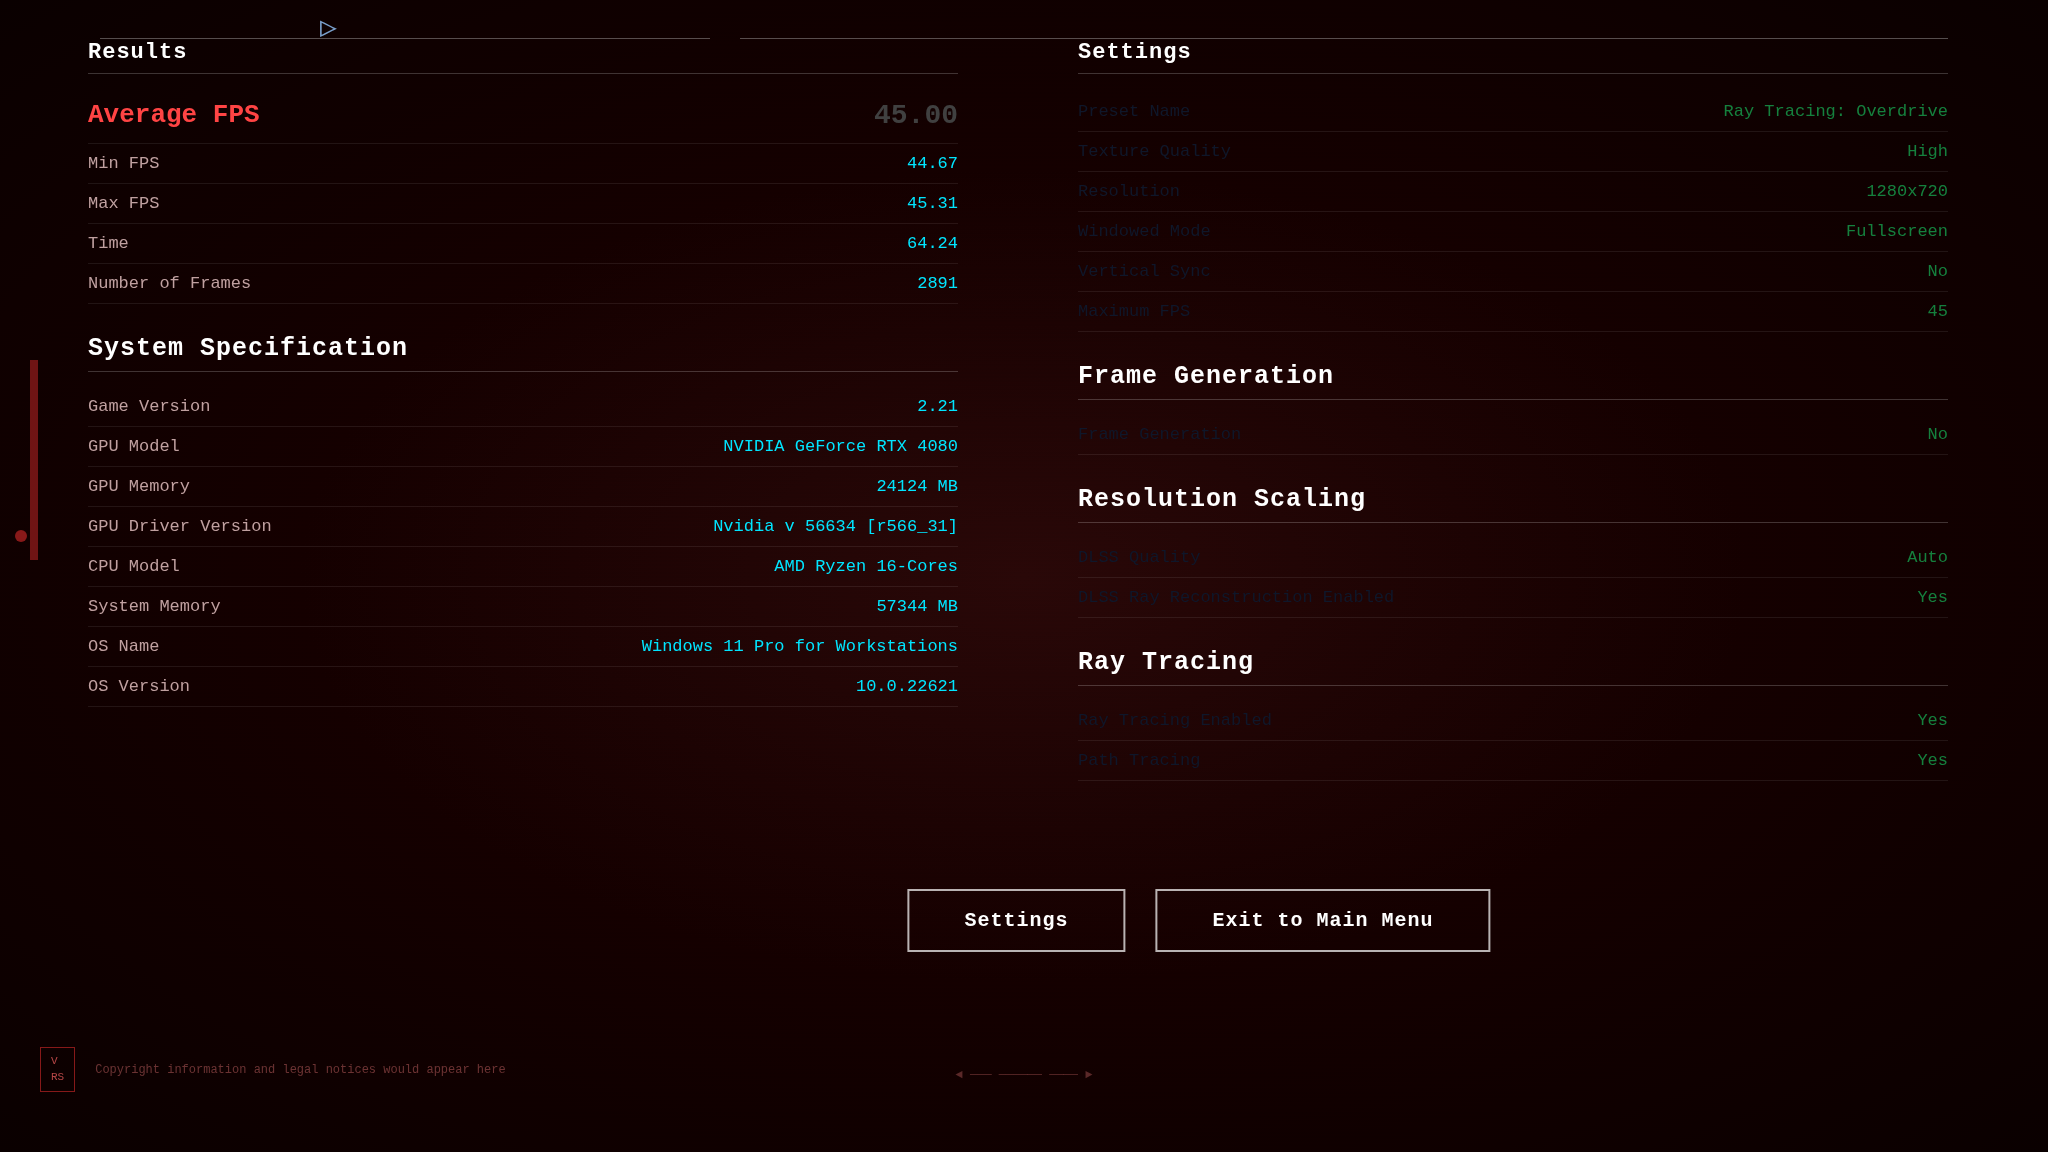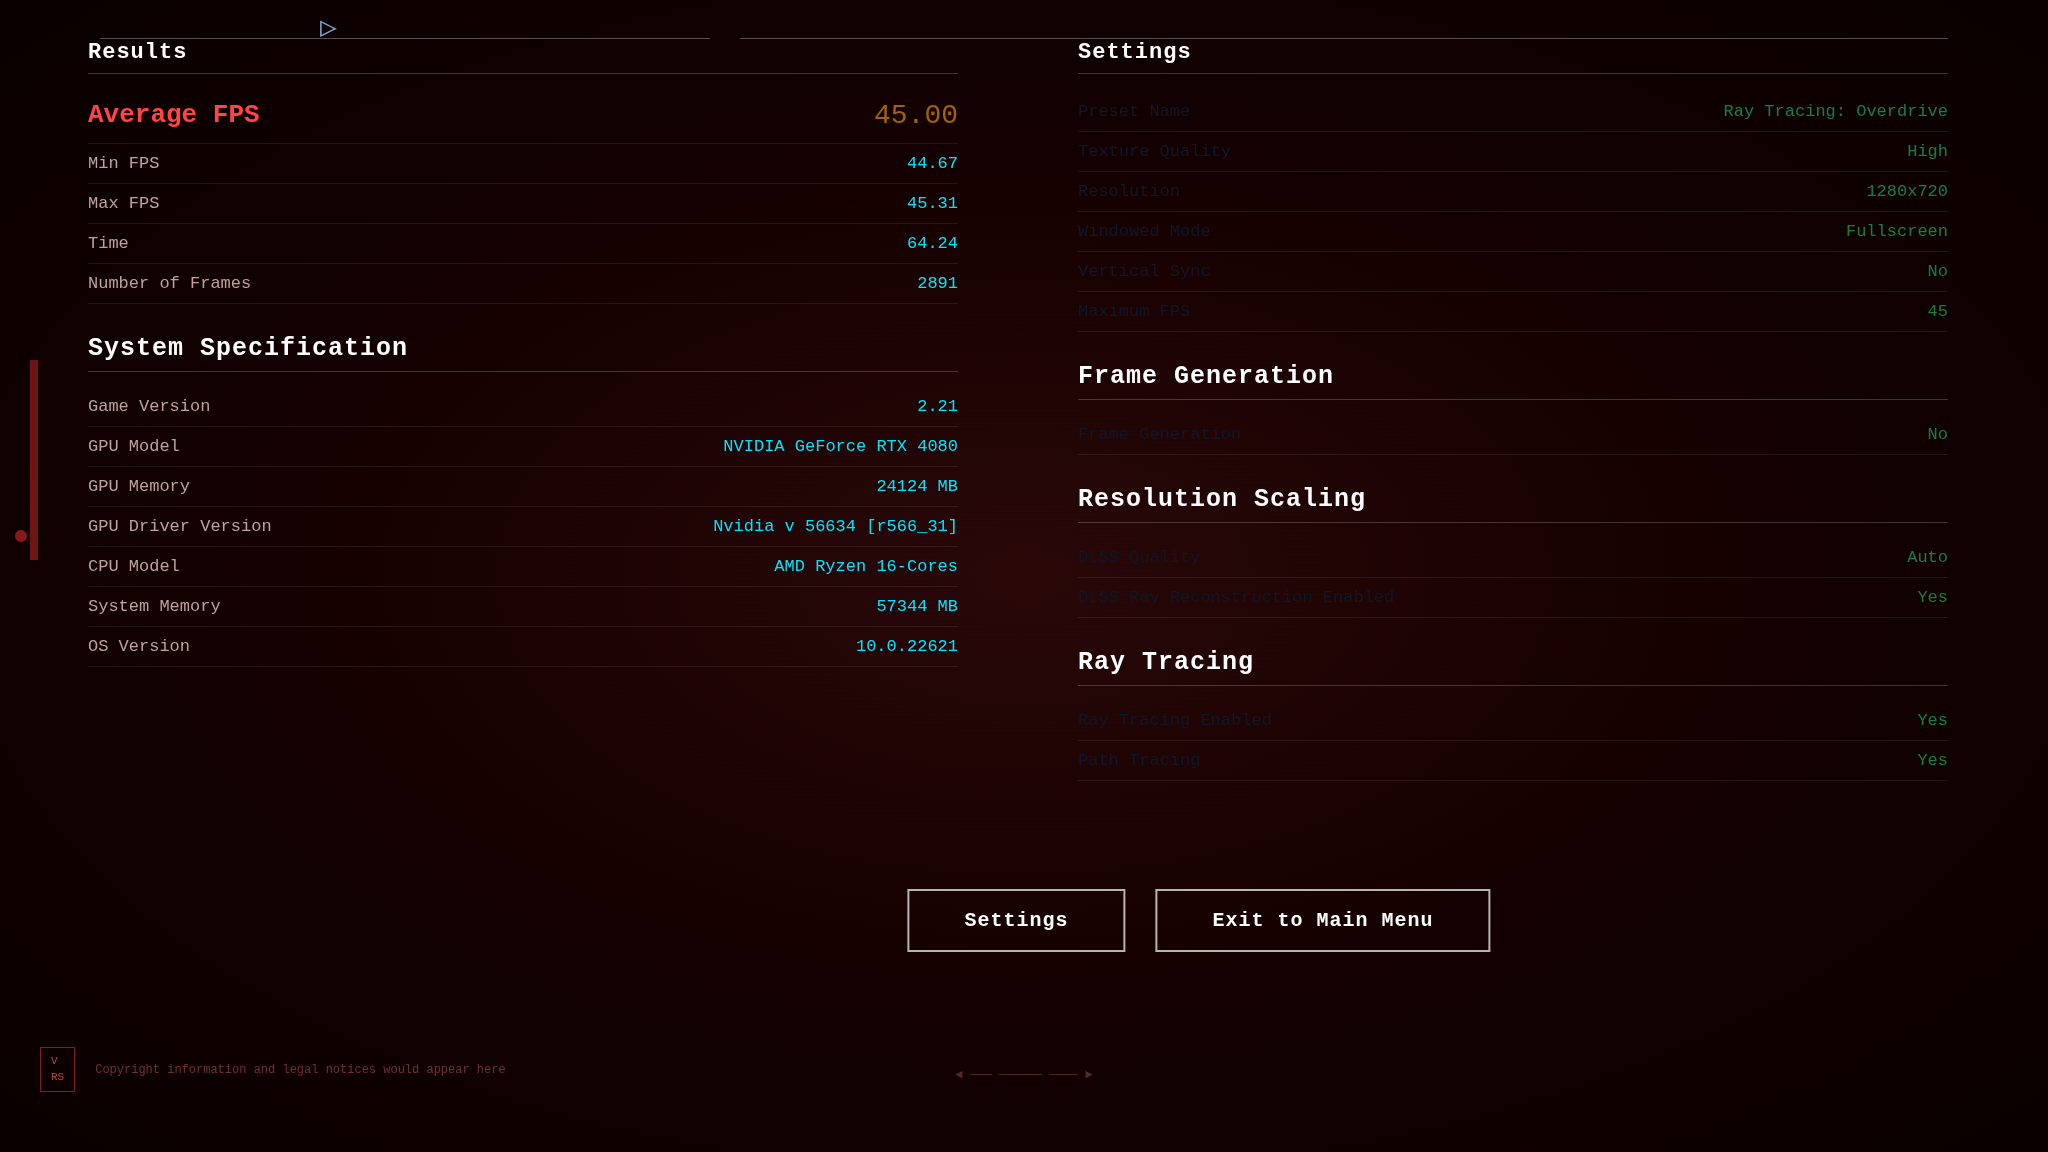--- a/index.html
+++ b/index.html
@@ -92,23 +92,23 @@
       border-bottom: 1px solid rgba(255,255,255,0.08);
     }
 
     .average-fps-label {
       color: #ff4444;
       font-size: 26px;
       font-weight: bold;
     }
 
     .average-fps-value {
-      color: #a16207;
+      color: #404040;
       font-size: 28px;
-      font-weight: normal;
+      font-weight: bold;
     }
 
     .subsection {
       margin-top: 30px;
     }
 
     .subsection-title {
       font-size: 25px;
       font-weight: bold;
       color: #ffffff;
@@ -296,20 +296,24 @@
           </div>
           <div class="row">
             <span class="row-label">CPU Model</span>
             <span class="row-value">AMD Ryzen 16-Cores</span>
           </div>
           <div class="row">
             <span class="row-label">System Memory</span>
             <span class="row-value">57344 MB</span>
           </div>
           <div class="row">
+            <span class="row-label">OS Name</span>
+            <span class="row-value">Windows 11 Pro for Workstations</span>
+          </div>
+          <div class="row">
             <span class="row-label">OS Version</span>
             <span class="row-value">10.0.22621</span>
           </div>
         </div>
     </div>
 
   </div>
 
   <div class="right-panel">
 

